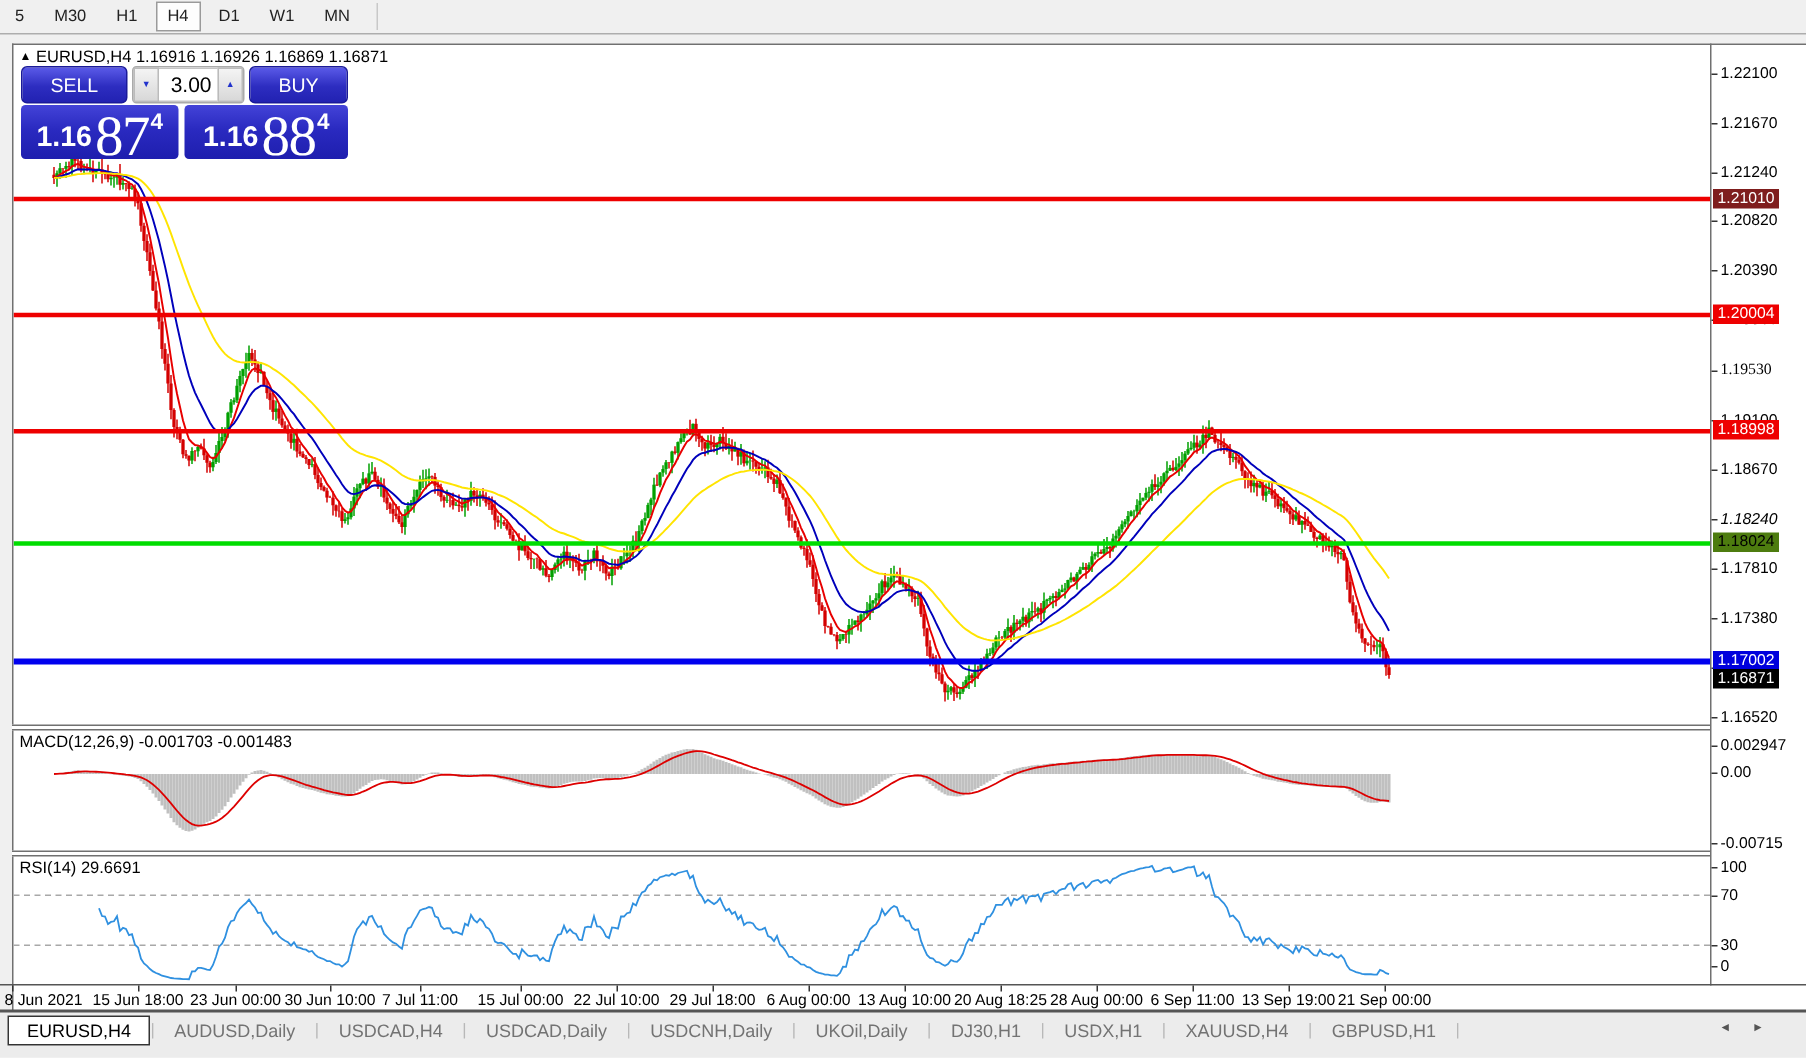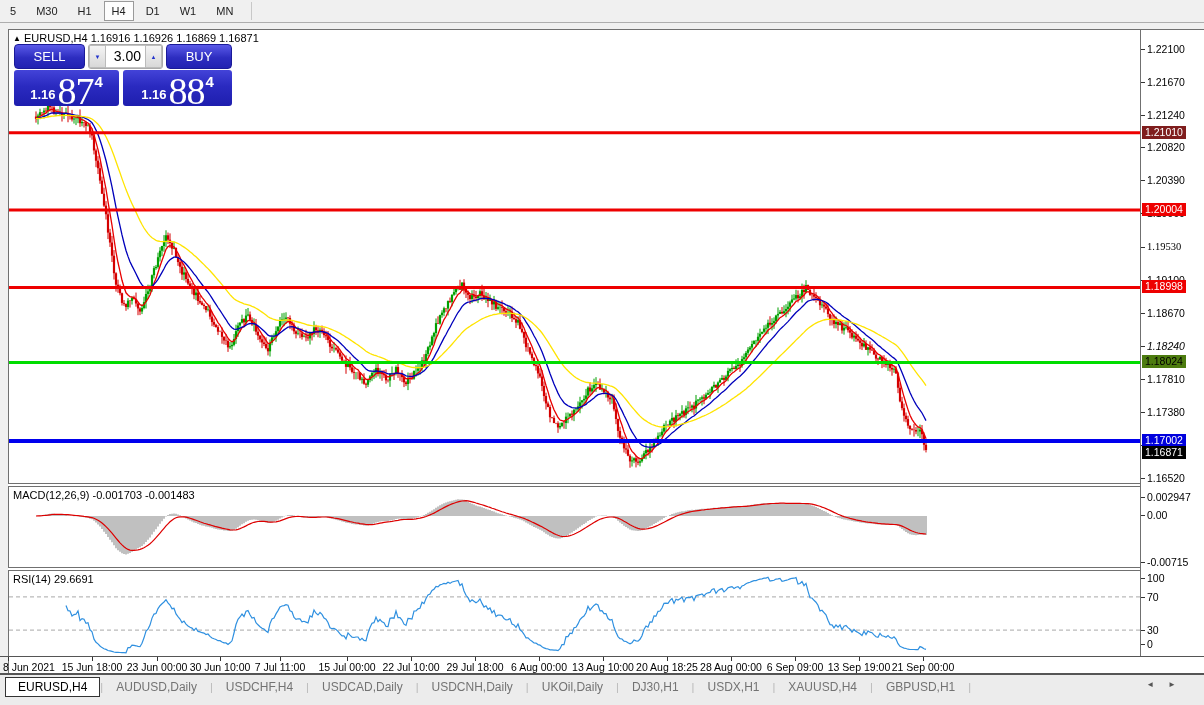--- a/index.html
+++ b/index.html
@@ -45,21 +45,21 @@
            border:1px solid #aaa;border-radius:3px;display:flex;box-sizing:border-box;}
   .step-btn{width:17px;border:1px solid #bbb;background:linear-gradient(#f4f4f4,#d8d8d8);
             color:#2233cc;font-size:6px;display:flex;align-items:center;justify-content:center;padding:0;cursor:pointer;}
   .lot-value{flex:1;background:#fff;border-top:1px solid #c4c4c4;border-bottom:1px solid #c4c4c4;
              font-size:14px;color:#000;text-align:right;line-height:21px;padding-right:4px;}
   .price-box{position:absolute;top:26px;height:36px;border-radius:3px;color:#fff;
              background:linear-gradient(180deg,#4343d8 0%,#2a2ac0 45%,#1e1eae 100%);
              display:flex;align-items:flex-end;justify-content:center;cursor:pointer;}
   .pb-sell{left:0;width:105px;}
   .pb-buy{left:109px;width:109px;}
-  .pb-prefix{font-size:13px;font-weight:bold;margin:0 2px 5px 0;line-height:1;}
+  .pb-prefix{font-size:19px;font-weight:bold;margin:0 2px 5px 0;line-height:1;}
   .pb-big{font-size:38px;line-height:30px;letter-spacing:-1px;font-family:Liberation Serif, serif;}
   .pb-sup{font-size:15px;font-weight:bold;margin:3px 0 0 1px;align-self:flex-start;}
 
   
   .tabbar{position:absolute;left:0;top:674px;width:1204px;height:31px;background:#ececec;border-top:1px solid #555;}
   .tabs{position:absolute;left:5px;top:0;display:flex;align-items:center;height:24px;}
   .tab{padding:3px 13px;font-size:12px;color:#737373;white-space:nowrap;cursor:pointer;}
   .tab.active{background:#fff;border:1px solid #333;color:#000;padding:2px 12px;font-size:12px;}
   .tab-div{color:#b8b8b8;font-size:11px;cursor:default;}
   .tab-arrows{position:absolute;right:14px;top:5px;font-size:8px;color:#555;letter-spacing:14px;cursor:pointer;}
@@ -1525,21 +1525,21 @@
       <div class="date-label" style="left:475px;transform:translateX(-50%);">29 Jul 18:00</div>
       <div class="date-tick" style="left:539px;"></div>
       <div class="date-label" style="left:539px;transform:translateX(-50%);">6 Aug 00:00</div>
       <div class="date-tick" style="left:603px;"></div>
       <div class="date-label" style="left:603px;transform:translateX(-50%);">13 Aug 10:00</div>
       <div class="date-tick" style="left:667px;"></div>
       <div class="date-label" style="left:667px;transform:translateX(-50%);">20 Aug 18:25</div>
       <div class="date-tick" style="left:731px;"></div>
       <div class="date-label" style="left:731px;transform:translateX(-50%);">28 Aug 00:00</div>
       <div class="date-tick" style="left:795px;"></div>
-      <div class="date-label" style="left:795px;transform:translateX(-50%);">6 Sep 09:00</div>
+      <div class="date-label" style="left:795px;transform:translateX(-50%);">6 Sep 11:00</div>
       <div class="date-tick" style="left:859px;"></div>
       <div class="date-label" style="left:859px;transform:translateX(-50%);">13 Sep 19:00</div>
       <div class="date-tick" style="left:923px;"></div>
       <div class="date-label" style="left:923px;transform:translateX(-50%);">21 Sep 00:00</div>
     </div>
 
   <div class="trade-panel">
     <button class="tp-btn sell-btn">SELL</button>
     <div class="stepper">
       <button class="step-btn">▼</button>
@@ -1558,21 +1558,21 @@
         <span class="pb-sup">4</span>
     </div>
   </div>
 
   <div class="tabbar">
     <div class="tabs" id="tabs">
         <div class="tab active">EURUSD,H4</div>
         <span class="tab-div">|</span>
         <div class="tab">AUDUSD,Daily</div>
         <span class="tab-div">|</span>
-        <div class="tab">USDCHF,H4</div>
+        <div class="tab">USDCAD,H4</div>
         <span class="tab-div">|</span>
         <div class="tab">USDCAD,Daily</div>
         <span class="tab-div">|</span>
         <div class="tab">USDCNH,Daily</div>
         <span class="tab-div">|</span>
         <div class="tab">UKOil,Daily</div>
         <span class="tab-div">|</span>
         <div class="tab">DJ30,H1</div>
         <span class="tab-div">|</span>
         <div class="tab">USDX,H1</div>

